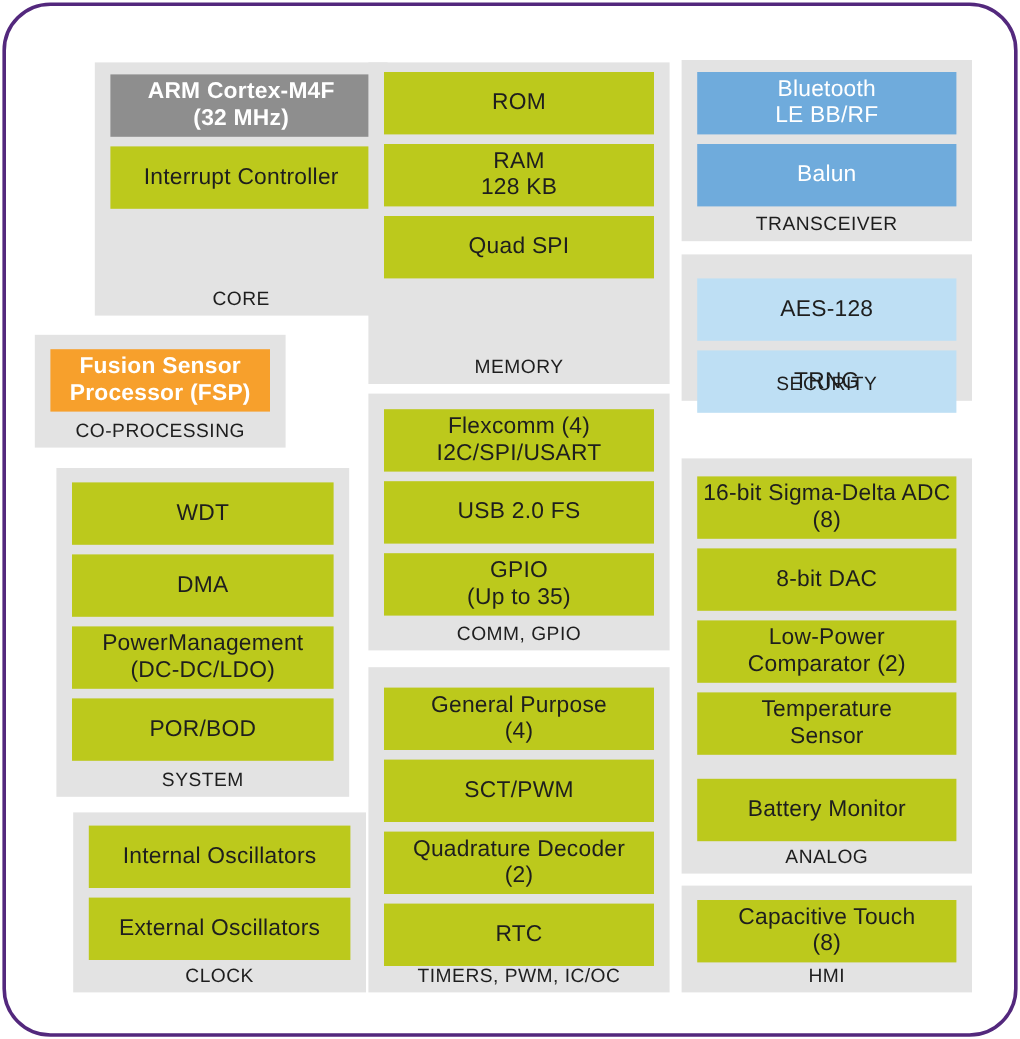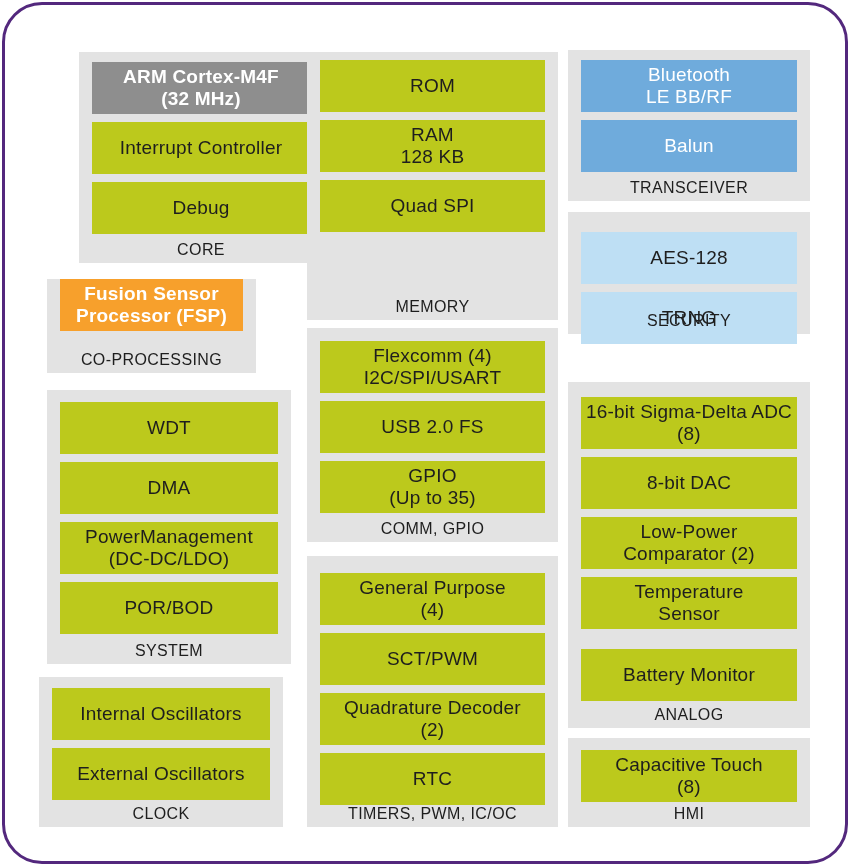--- a/index.html
+++ b/index.html
@@ -39,41 +39,40 @@
   .block.gap-before { margin-top: 20px; }
   .group-label {
     position: absolute; left: 0; right: 0; bottom: 0; height: 26px;
     display: flex; align-items: center; justify-content: center;
     font-size: 16px; color: var(--text_dark, #1e1e1e);
     letter-spacing: 0.4px;
     text-align: right;
   }
   
   .g-core        { left: 42px;  top: 47px;  width: 244px; height: 211px; padding-top: 10px; margin-left: 32px; }
-  .g-coproc      { left: 42px;  top: 274px; width: 209px; height: 94px;  }
+  .g-coproc      { left: 24px;  top: 274px; width: 209px; height: 94px;  padding-top: 12px; }
   .g-system      { left: 42px;  top: 385px; width: 244px; height: 274px; padding-top: 12px; }
-  .g-clock       { left: 34px;  top: 672px; width: 244px; height: 150px; padding-top: 11px; }
+  .g-clock       { left: 56px;  top: 672px; width: 244px; height: 150px; padding-top: 11px; }
   .g-memory      { left: 302px; top: 47px;  width: 251px; height: 268px; padding-top: 8px;  }
   .g-comm        { left: 302px; top: 323px; width: 251px; height: 214px; padding-top: 13px; }
   .g-timers      { left: 302px; top: 551px; width: 251px; height: 271px; padding-top: 17px; }
   .g-transceiver { left: 563px; top: 45px;  width: 242px; height: 151px; padding-top: 10px; }
   .g-security    { left: 563px; top: 207px; width: 242px; height: 122px; padding-top: 20px; }
   .g-analog      { left: 563px; top: 377px; width: 242px; height: 346px; padding-top: 15px; }
   .g-hmi         { left: 563px; top: 733px; width: 242px; height: 89px;  padding-top: 12px; }
 </style>
 </head>
 <body>
 
 <div class="frame">
 
   <section class="group g-core">
     <div class="block gray">ARM Cortex-M4F
 (32 MHz)</div>
     <div class="block green">Interrupt Controller</div>
-    <div class="block green">Debug</div>
     <div class="group-label">CORE</div>
   </section>
 
   <section class="group g-coproc">
     <div class="block orange">Fusion Sensor
 Processor (FSP)</div>
     <div class="group-label">CO-PROCESSING</div>
   </section>
 
   <section class="group g-system">

